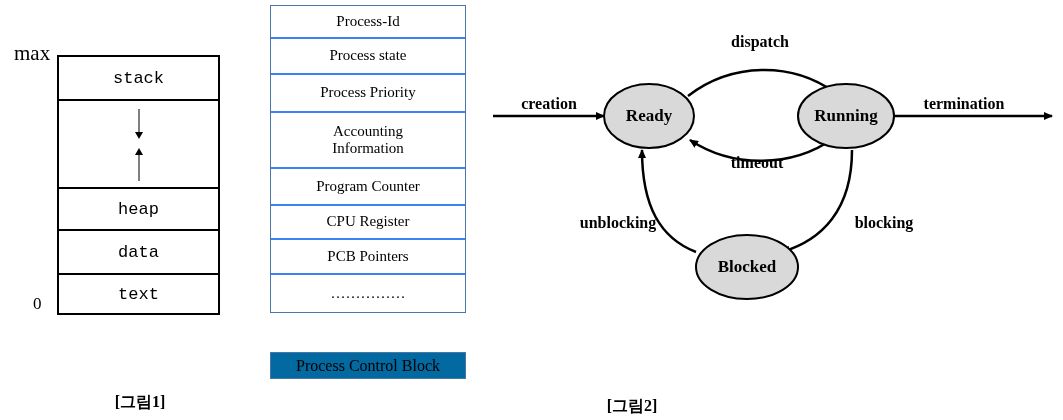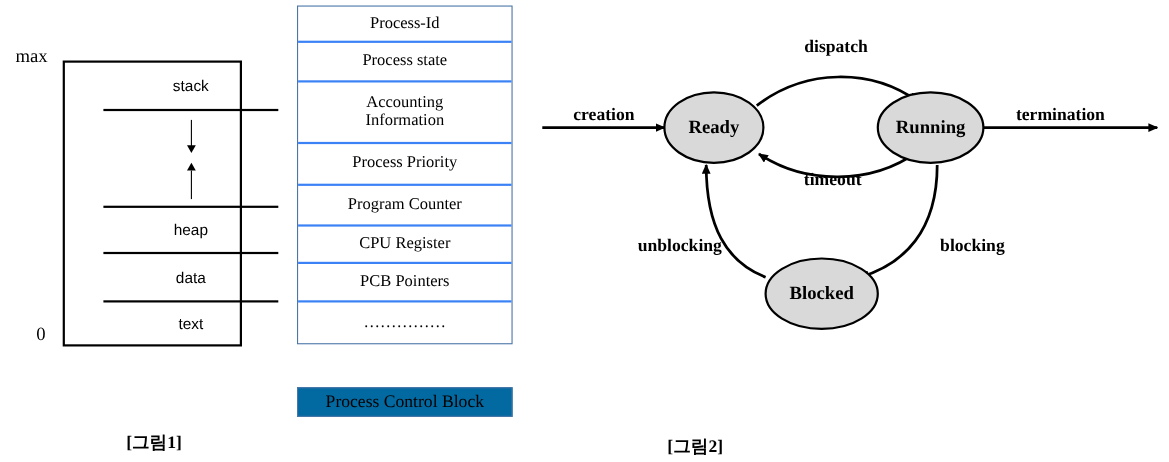--- a/index.html
+++ b/index.html
@@ -21,21 +21,21 @@
     position: absolute;
     left: 0px;
     top: 0px;
     width: 250px;
     height: 420px;
   }
   #fig1-max {
     position: absolute;
     left: 14px;
     top: 41px;
-    font-size: 17px;
+    font-size: 21px;
     font-family: "Liberation Serif", serif;
   }
   #fig1-zero {
     position: absolute;
     left: 33px;
     top: 294px;
     font-size: 17px;
     font-family: "Liberation Serif", serif;
   }
   #mem-box {
@@ -48,23 +48,22 @@
     box-sizing: border-box;
   }
   .mem-cell {
     position: absolute;
     left: 0;
     width: 100%;
     box-sizing: border-box;
     display: flex;
     align-items: center;
     justify-content: center;
-    font-size: 14px;
-    font-family: Liberation Sans, sans-serif;
-    margin-left: 35px;
+    font-size: 17px;
+    font-family: Liberation Mono, monospace;
   }
   .mem-sep {
     border-bottom: 2px solid #000;
   }
   .arrow-down, .arrow-up {
     position: absolute;
     left: 50%;
     width: 1px;
     background: #000;
     transform: translateX(-0.5px);
@@ -221,26 +220,26 @@
 
 <div id="fig2">
 
   <div id="pcb-table">
     <div class="pcb-row" style="height:33px;">
       <span>Process-Id</span>
     </div>
     <div class="pcb-row" style="height:36px;">
       <span>Process state</span>
     </div>
+    <div class="pcb-row" style="height:38px;">
+      <span>Process Priority</span>
+    </div>
     <div class="pcb-row two-line" style="height:56px;">
       <span>Accounting</span>
       <span>Information</span>
-    </div>
-    <div class="pcb-row" style="height:38px;">
-      <span>Process Priority</span>
     </div>
     <div class="pcb-row" style="height:37px;align-items:center;">
       <span>Program Counter</span>
     </div>
     <div class="pcb-row" style="height:34px;">
       <span>CPU Register</span>
     </div>
     <div class="pcb-row" style="height:35px;">
       <span>PCB Pointers</span>
     </div>

